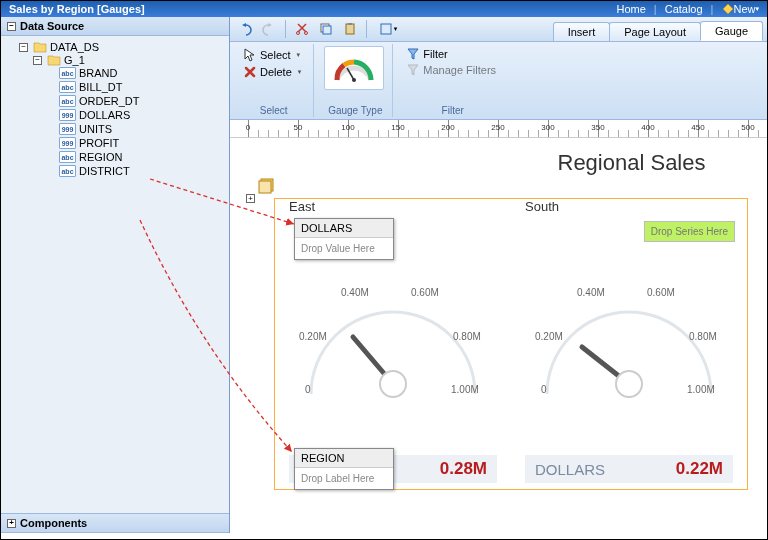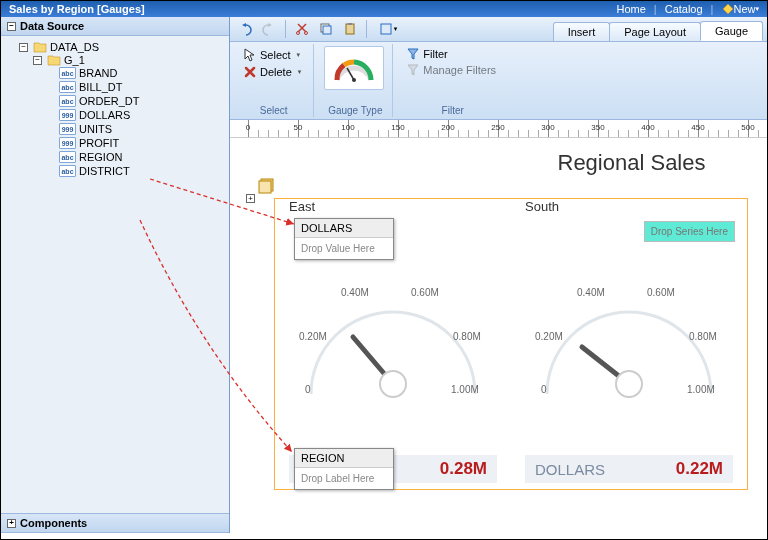--- a/index.html
+++ b/index.html
@@ -48,21 +48,21 @@
   
   .canvas { flex:1; background:#fff; position:relative; overflow:hidden;}
   .titlebox { position:absolute; left:280px; top:12px; right:14px; text-align:center; font-size:22px; color:#333;}
   .repeat-icon { position:absolute; left:28px; top:40px; }
   .repeat-icon .plus { width:9px; height:9px; border:1px solid #666; background:#fff; display:flex; align-items:center; justify-content:center; font-size:8px; position:absolute; left:-12px; top:16px;}
   .gaugecell { position:absolute; border:1px solid #fbb040; background:#fff; left:44px; top:60px; width:474px; height:292px;}
   .cellhalf { position:absolute; top:0; width:50%; height:100%; }
   .cellhalf.left { left:0; }
   .cellhalf.right { left:50%; }
   .regionlabel { font-size:13px; color:#333; position:absolute; top:0; left:14px;}
-  .dropbox { position:absolute; border:1px solid #bbb; background:#5eead4; font-size:10px; color:#777; padding:4px 6px;}
+  .dropbox { position:absolute; border:1px solid #bbb; background:#bef264; font-size:10px; color:#777; padding:4px 6px;}
   .gauge-wrap { position:absolute; top:70px; left:18px; width:200px; height:140px;}
   .gauge-num { position:absolute; font-size:10px; color:#666;}
   .valuebar { position:absolute; bottom:6px; left:14px; right:14px; height:28px; background:#edf1f5; display:flex; align-items:center; justify-content:space-between; padding:0 10px; font-size:15px; color:#7a8aa0;}
   .valuebar .val { font-weight:bold; font-size:17px; color:#b91c1c;}
   
   .popup { position:absolute; background:#fff; border:1px solid #888; box-shadow:1px 1px 3px rgba(0,0,0,.3); font-size:11px;}
   .popup .hdr { background:#eee; border-bottom:1px solid #ccc; padding:3px 6px; font-weight:normal;}
   .popup .body { padding:5px 6px; color:#888; font-size:10px;}
   
   svg.arrowlayer { position:absolute; left:0; top:0; pointer-events:none; }

